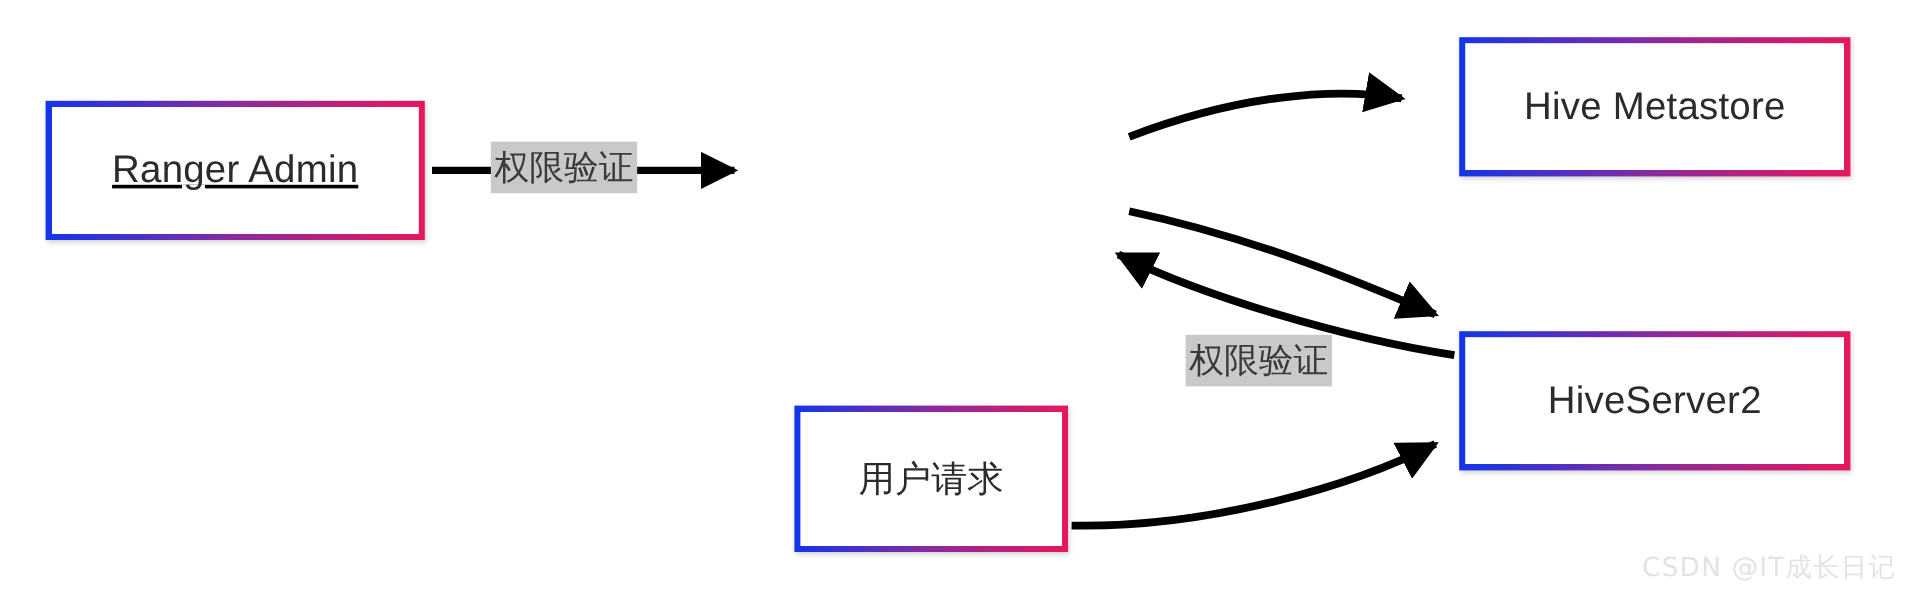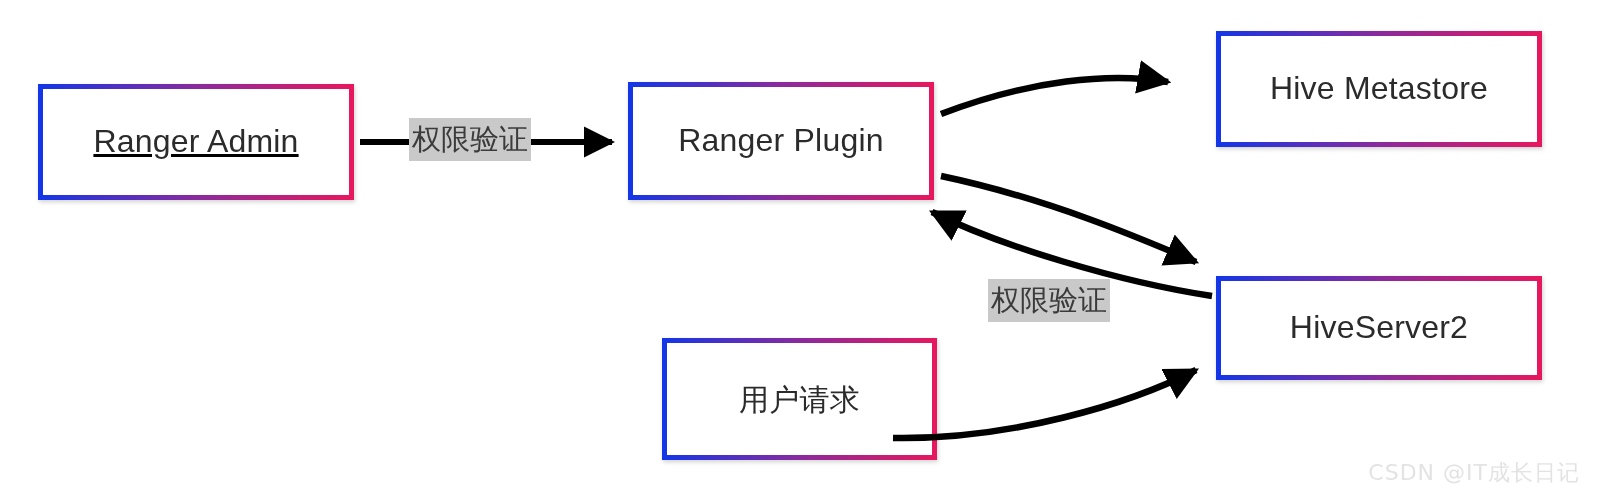--- a/index.html
+++ b/index.html
@@ -111,33 +111,30 @@
 
     <g>
       <path d="M 893 438 C 1010 440, 1130 404, 1196 370" stroke="#000000" stroke-width="6.5" fill="none" marker-end="url(#arrowhead)"></path>
     </g>
   </svg>
 
   <div class="node" style="left:38px; top:84px; width:316px; height:116px;text-decoration:underline; --c1:#1236e8; --c2:#8a2a9e; --c3:#e8175d;">
     <span class="node-label">Ranger Admin</span>
   </div>
 
-  <div class="node" style="left:628px; top:82px; width:306px; height:118px; --c1:#1236e8; --c2:#8a2a9e; --c3:#e8175d;">
-    <span class="node-label">Ranger Plugin</span>
-  </div>
 
   <div class="node" style="left:1216px; top:31px; width:326px; height:116px; --c1:#1236e8; --c2:#8a2a9e; --c3:#e8175d;">
     <span class="node-label">Hive Metastore</span>
   </div>
 
-  <div class="node" style="left:1216px; top:276px; width:326px; height:104px; --c1:#1236e8; --c2:#8a2a9e; --c3:#e8175d;">
+  <div class="node" style="left:1216px; top:276px; width:326px; height:116px; --c1:#1236e8; --c2:#8a2a9e; --c3:#e8175d;">
     <span class="node-label">HiveServer2</span>
   </div>
 
-  <div class="node" style="left:662px; top:338px; width:275px; height:122px; --c1:#1236e8; --c2:#8a2a9e; --c3:#e8175d;">
+  <div class="node" style="left:662px; top:338px; width:228px; height:122px; --c1:#1236e8; --c2:#8a2a9e; --c3:#e8175d;">
     <span class="node-label cjk">用户请求</span>
   </div>
 
   <div class="edge-label" style="left:409px; top:118px;">权限验证</div>
 
   <div class="edge-label" style="left:988px; top:255px;margin-top:24px;">权限验证</div>
 
   <div class="watermark">CSDN @IT成长日记</div>
 
 </div>

